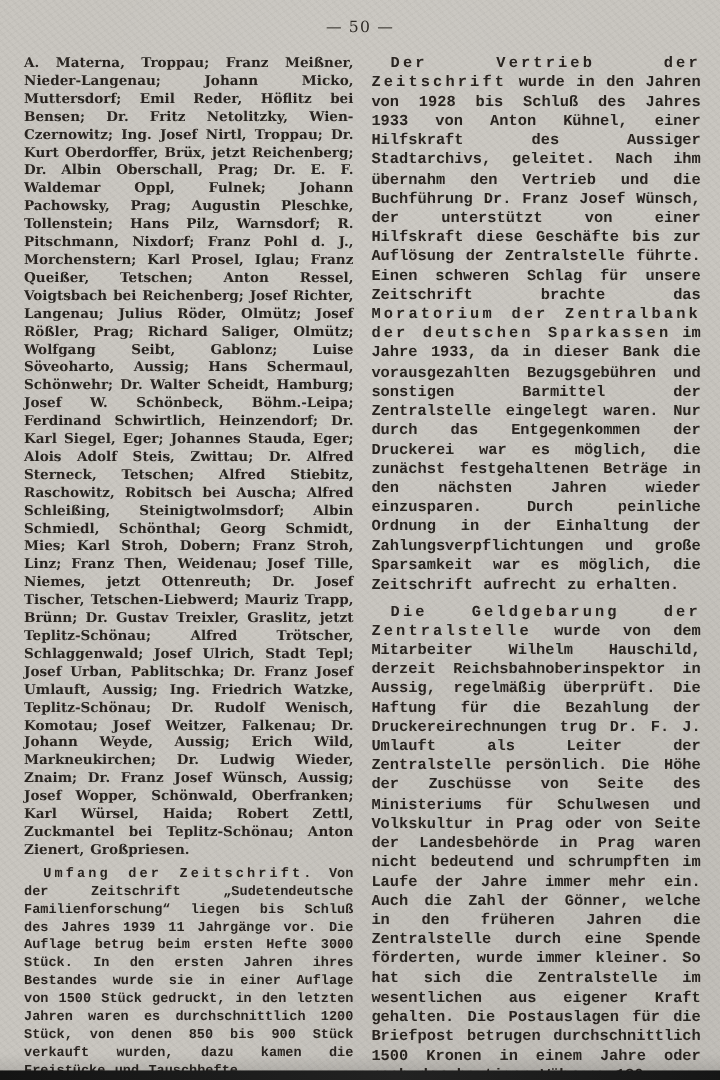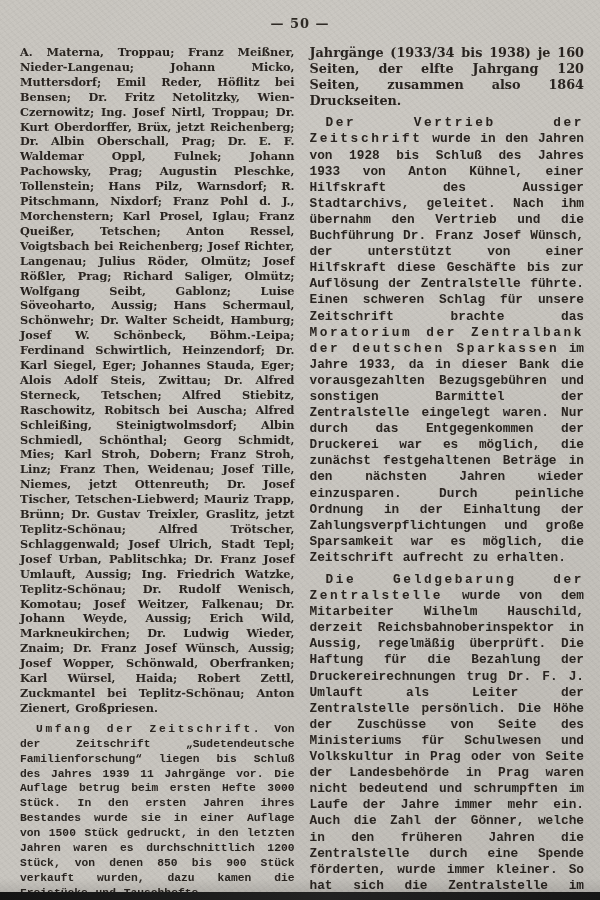--- a/index.html
+++ b/index.html
@@ -16,21 +16,21 @@
       repeating-linear-gradient(-33deg, rgba(0,0,0,0.018) 0 1px, transparent 1px 4px),
       #c9c6c0;
     font-family:"DejaVu Serif","Liberation Serif",serif;
     color:#292420;
   }
 
   .page-number {
     text-align:center;
     padding-top:16px;
     font-size:13px;
-    font-weight:bold;
+    font-weight:normal;
     letter-spacing:1px;
     color:#2e2a25;
   }
 
   .columns {
     display:flex;
     gap:15px;
     padding:14px 16px 0 20px;
   }
   .col {
@@ -66,21 +66,20 @@
 <div class="page">
   <div class="page-number">— 50 —</div>
 
   <div class="columns">
     <div class="col col-left" id="col-left">
         <p class="para"><span>A. Materna, Troppau; Franz Meißner, Nieder-Langenau; Johann Micko, Muttersdorf; Emil Reder, Höflitz bei Bensen; Dr. Fritz Netolitzky, Wien-Czernowitz; Ing. Josef Nirtl, Troppau; Dr. Kurt Oberdorffer, Brüx, jetzt Reichenberg; Dr. Albin Oberschall, Prag; Dr. E. F. Waldemar Oppl, Fulnek; Johann Pachowsky, Prag; Augustin Pleschke, Tollenstein; Hans Pilz, Warnsdorf; R. Pitschmann, Nixdorf; Franz Pohl d. J., Morchenstern; Karl Prosel, Iglau; Franz Queißer, Tetschen; Anton Ressel, Voigtsbach bei Reichenberg; Josef Richter, Langenau; Julius Röder, Olmütz; Josef Rößler, Prag; Richard Saliger, Olmütz; Wolfgang Seibt, Gablonz; Luise Söveoharto, Aussig; Hans Schermaul, Schönwehr; Dr. Walter Scheidt, Hamburg; Josef W. Schönbeck, Böhm.-Leipa; Ferdinand Schwirtlich, Heinzendorf; Dr. Karl Siegel, Eger; Johannes Stauda, Eger; Alois Adolf Steis, Zwittau; Dr. Alfred Sterneck, Tetschen; Alfred Stiebitz, Raschowitz, Robitsch bei Auscha; Alfred Schleißing, Steinigtwolmsdorf; Albin Schmiedl, Schönthal; Georg Schmidt, Mies; Karl Stroh, Dobern; Franz Stroh, Linz; Franz Then, Weidenau; Josef Tille, Niemes, jetzt Ottenreuth; Dr. Josef Tischer, Tetschen-Liebwerd; Mauriz Trapp, Brünn; Dr. Gustav Treixler, Graslitz, jetzt Teplitz-Schönau; Alfred Trötscher, Schlaggenwald; Josef Ulrich, Stadt Tepl; Josef Urban, Pablitschka; Dr. Franz Josef Umlauft, Aussig; Ing. Friedrich Watzke, Teplitz-Schönau; Dr. Rudolf Wenisch, Komotau; Josef Weitzer, Falkenau; Dr. Johann Weyde, Aussig; Erich Wild, Markneukirchen; Dr. Ludwig Wieder, Znaim; Dr. Franz Josef Wünsch, Aussig; Josef Wopper, Schönwald, Oberfranken; Karl Würsel, Haida; Robert Zettl, Zuckmantel bei Teplitz-Schönau; Anton Zienert, Großpriesen.</span></p>
         <p class="para indent"><span class="spaced">Umfang der Zeitschrift.</span><span> Von der Zeitschrift „Sudetendeutsche Familienforschung“ liegen bis Schluß des Jahres 1939 11 Jahrgänge vor. Die Auflage betrug beim ersten Hefte 3000 Stück. In den ersten Jahren ihres Bestandes wurde sie in einer Auflage von 1500 Stück gedruckt, in den letzten Jahren waren es durchschnittlich 1200 Stück, von denen 850 bis 900 Stück verkauft wurden, dazu kamen die Freistücke und Tauschhefte.</span></p>
         <p class="para indent"><span>Der erste bis vierte Jahrgang (1928/29—1931/32) umfaßten je 192 Seiten, der fünfte Jahrgang (1932/33) 176 Seiten, die folgenden</span></p>
       </div>
     <div class="col col-right" id="col-right">
-        <p class="para"><span>Jahrgänge (1933/34 bis 1938) je 160 Seiten, der elfte Jahrgang 120 Seiten, zusammen also 1864 Druckseiten.</span></p>
         <p class="para indent"><span class="spaced">Der Vertrieb der Zeitschrift</span><span> wurde in den Jahren von 1928 bis Schluß des Jahres 1933 von Anton Kühnel, einer Hilfskraft des Aussiger Stadtarchivs, geleitet. Nach ihm übernahm den Vertrieb und die Buchführung Dr. Franz Josef Wünsch, der unterstützt von einer Hilfskraft diese Geschäfte bis zur Auflösung der Zentralstelle führte. Einen schweren Schlag für unsere Zeitschrift brachte das </span><span class="spaced">Moratorium der Zentralbank der deutschen Sparkassen</span><span> im Jahre 1933, da in dieser Bank die vorausgezahlten Bezugsgebühren und sonstigen Barmittel der Zentralstelle eingelegt waren. Nur durch das Entgegenkommen der Druckerei war es möglich, die zunächst festgehaltenen Beträge in den nächsten Jahren wieder einzusparen. Durch peinliche Ordnung in der Einhaltung der Zahlungsverpflichtungen und große Sparsamkeit war es möglich, die Zeitschrift aufrecht zu erhalten.</span></p>
         <p class="para indent"><span class="spaced">Die Geldgebarung der Zentralstelle</span><span> wurde von dem Mitarbeiter Wilhelm Hauschild, derzeit Reichsbahnoberinspektor in Aussig, regelmäßig überprüft. Die Haftung für die Bezahlung der Druckereirechnungen trug Dr. F. J. Umlauft als Leiter der Zentralstelle persönlich. Die Höhe der Zuschüsse von Seite des Ministeriums für Schulwesen und Volkskultur in Prag oder von Seite der Landesbehörde in Prag waren nicht bedeutend und schrumpften im Laufe der Jahre immer mehr ein. Auch die Zahl der Gönner, welche in den früheren Jahren die Zentralstelle durch eine Spende förderten, wurde immer kleiner. So hat sich die Zentralstelle im wesentlichen aus eigener Kraft gehalten. Die Postauslagen für die Briefpost betrugen durchschnittlich 1500 Kronen in einem Jahre oder nach der heutigen Währung 180 </span></p>
       </div>
   </div>
 
   <div class="scan-shadow"></div>
   <div class="scan-bar"></div>
 </div>
 
 </body></html>

